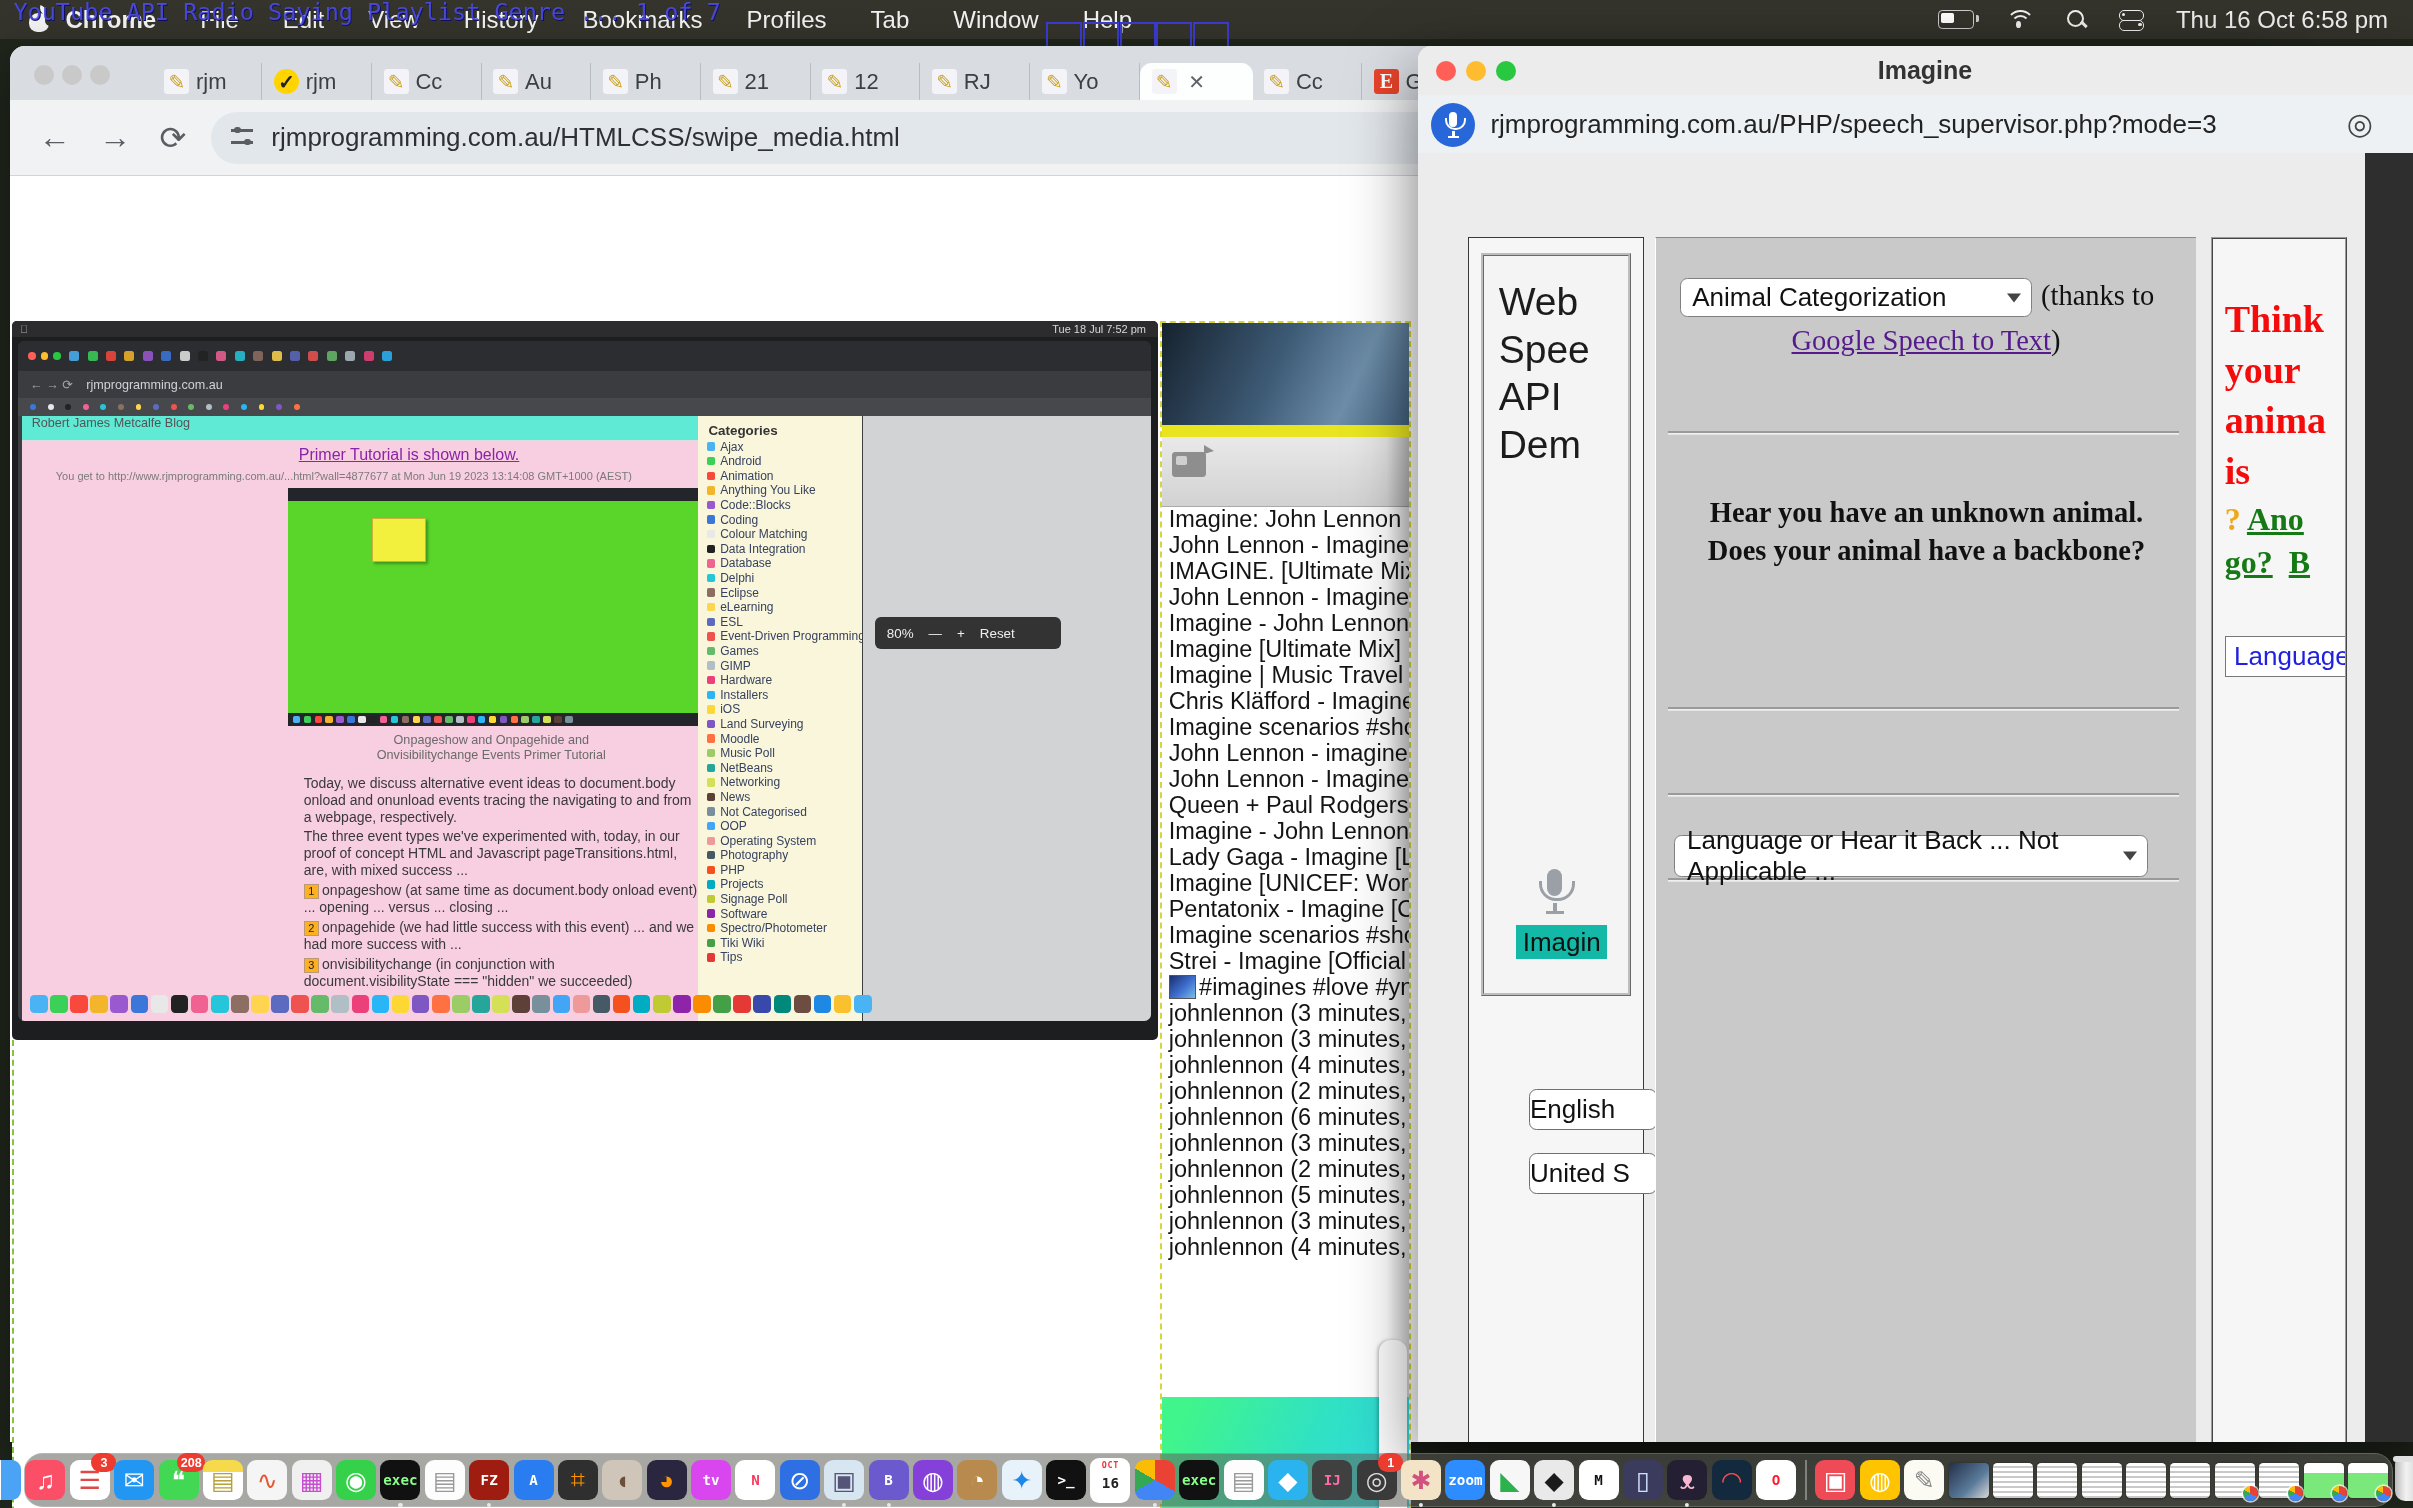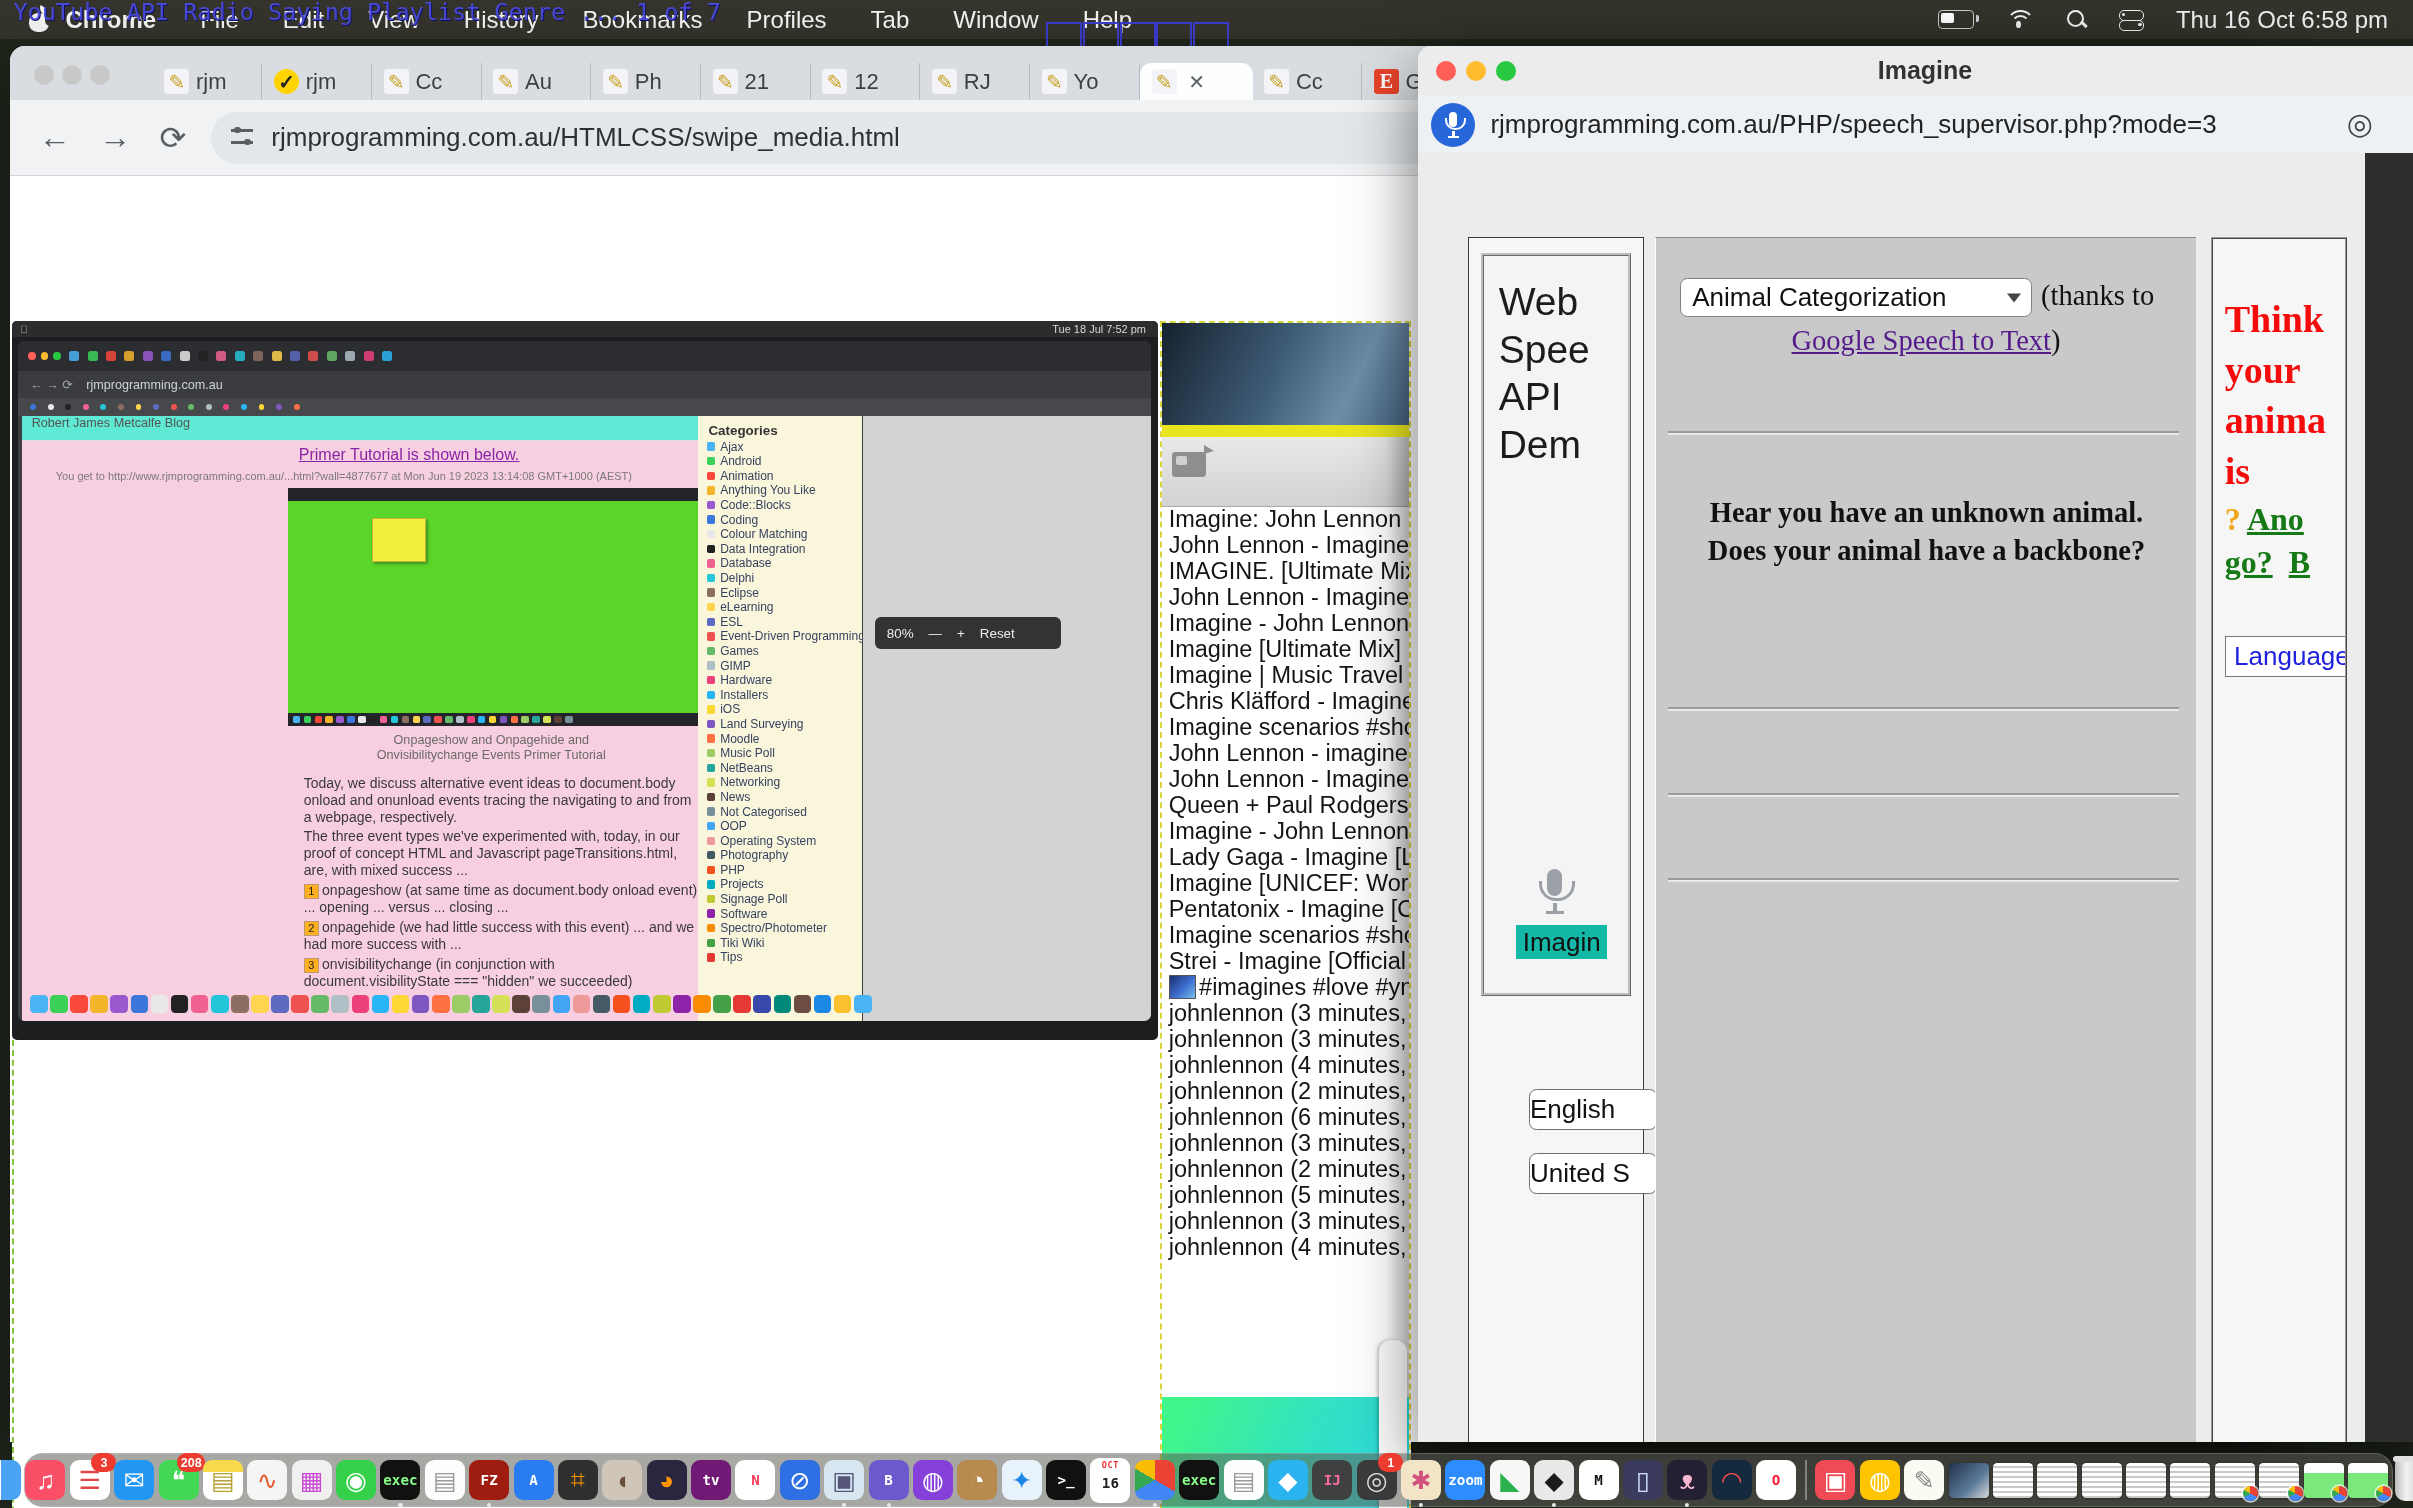--- a/index.html
+++ b/index.html
@@ -795,20 +795,24 @@
         </div>
         <div id="cthanks1">(thanks to</div>
         <div id="cthanks2">
           <a>Google Speech to Text</a><span>)</span>
         </div>
         <div class="chr" style="top:193px;"></div>
         <div id="cquestion">Hear you have an unknown animal. Does your animal have a backbone?</div>
         <div class="chr" style="top:469px;"></div>
         <div class="chr" style="top:555px;"></div>
         <div class="chr" style="top:640px;"></div>
+        <div class="csel" id="csel-act">
+          <span>Language or Hear it Back ... Not Applicable ...</span>
+            <span class="chev"></span>
+        </div>
       </div>
 
       <div id="rframe">
         <div id="rtext">Think
 your
 anima
 is</div>
         <div id="rlinks">
           <span class="q">?</span>
           <a>Ano</a><br>
@@ -831,21 +835,21 @@
       <div class="dicon" style="background: rgb(245, 245, 245); color: rgb(228, 87, 46);">∿</div>
       <div class="dicon" style="background: rgb(240, 240, 240); color: rgb(201, 75, 210);">▦</div>
       <div class="dicon" style="background: rgb(53, 209, 74); color: rgb(255, 255, 255);">◉</div>
       <div class="dicon textg" style="background: rgb(17, 17, 17); color: rgb(136, 255, 136);">exec<span class="dot"></span></div>
       <div class="dicon" style="background: rgb(253, 253, 253); color: rgb(154, 154, 154);">▤</div>
       <div class="dicon textg" style="background: rgb(159, 28, 16); color: rgb(255, 255, 255);">FZ<span class="dot"></span></div>
       <div class="dicon textg" style="background: rgb(42, 125, 240); color: rgb(255, 255, 255);">A</div>
       <div class="dicon" style="background: rgb(47, 47, 47); color: rgb(255, 149, 0);">⌗</div>
       <div class="dicon" style="background: rgb(207, 197, 184); color: rgb(107, 79, 58);">◖</div>
       <div class="dicon" style="background: rgb(42, 38, 64); color: rgb(255, 149, 0);">◕</div>
-      <div class="dicon textg" style="background: #701a75; color: rgb(255, 255, 255);">tv</div>
+      <div class="dicon textg" style="background: #d946ef; color: rgb(255, 255, 255);">tv</div>
       <div class="dicon textg" style="background: rgb(255, 255, 255); color: rgb(250, 59, 92);">N</div>
       <div class="dicon" style="background: rgb(47, 111, 228); color: rgb(255, 255, 255);">⊘</div>
       <div class="dicon" style="background: rgb(216, 230, 242); color: rgb(85, 85, 119);">▣<span class="dot"></span></div>
       <div class="dicon textg" style="background: rgb(106, 90, 205); color: rgb(255, 255, 255);">B<span class="dot"></span></div>
       <div class="dicon" style="background: rgb(132, 64, 216); color: rgb(255, 255, 255);">◍</div>
       <div class="dicon" style="background: rgb(185, 138, 78); color: rgb(255, 255, 255);">◔</div>
       <div class="dicon" style="background: rgb(232, 242, 251); color: rgb(31, 135, 232);">✦</div>
       <div class="dicon textg" style="background: rgb(17, 17, 17); color: rgb(255, 255, 255);">&gt;_</div>
       <div class="dicon textg" style="background: rgb(255, 255, 255); color: rgb(34, 34, 34); padding-top: 5px;">16<span class="cal">OCT</span></div>
       <div class="dicon" style="background: conic-gradient(rgb(234, 67, 53) 0deg, rgb(234, 67, 53) 120deg, rgb(66, 133, 244) 120deg, rgb(66, 133, 244) 240deg, rgb(52, 168, 83) 240deg, rgb(52, 168, 83) 300deg, rgb(251, 188, 5) 300deg, rgb(251, 188, 5) 360deg); color: rgb(255, 255, 255);">

